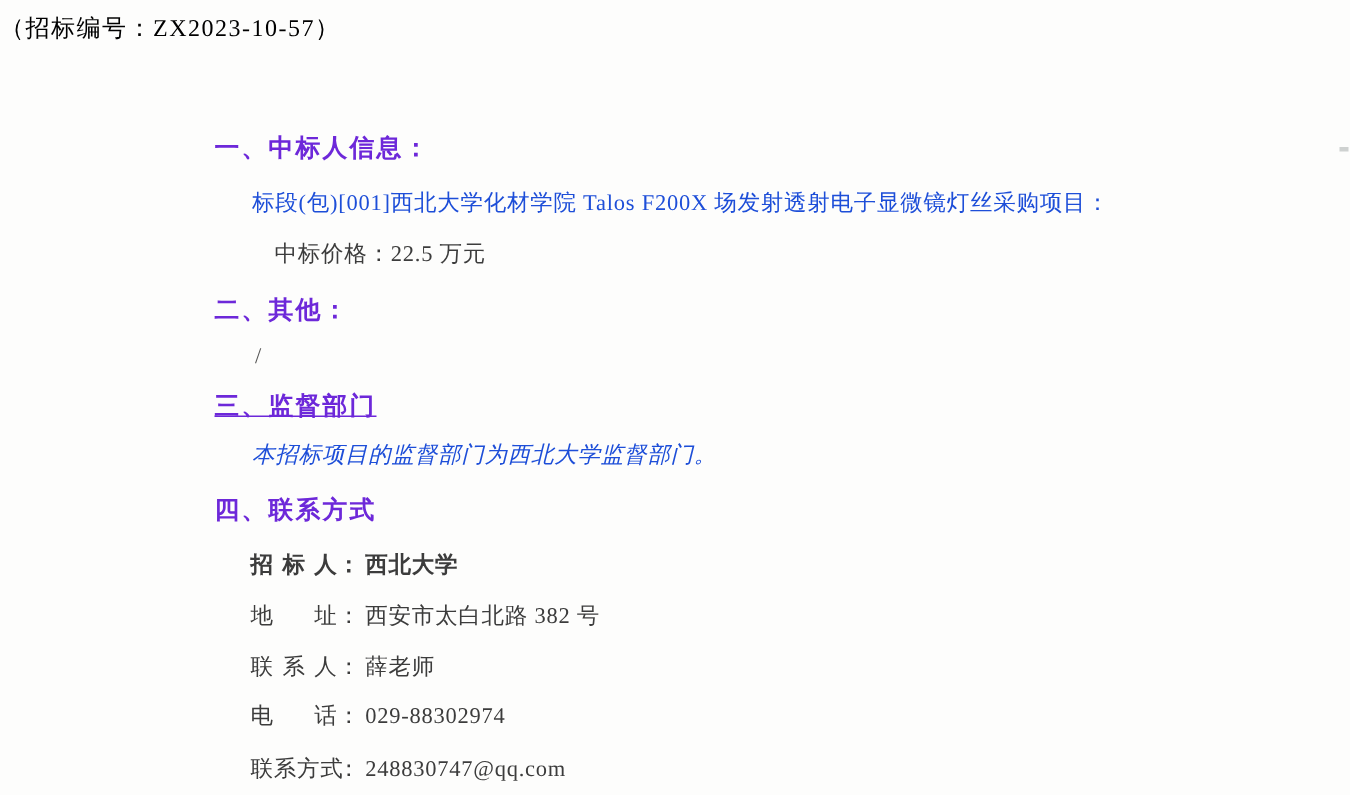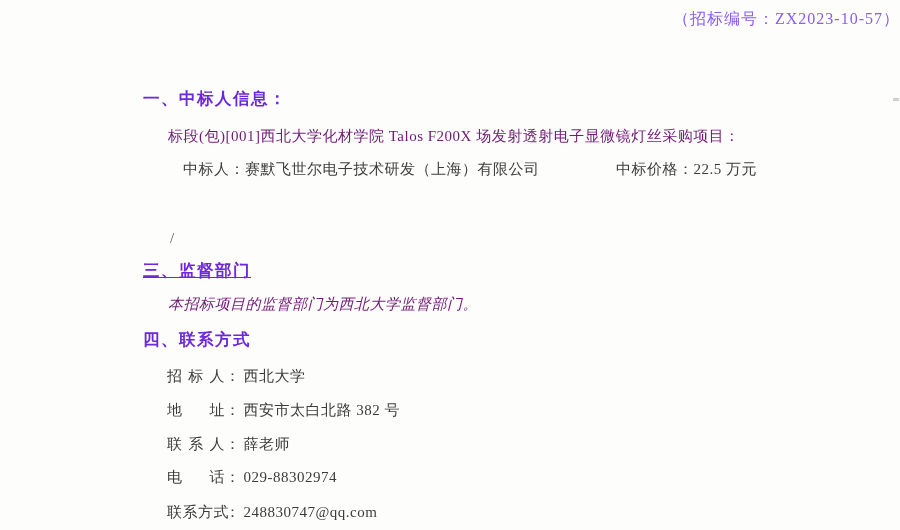--- a/index.html
+++ b/index.html
@@ -14,32 +14,32 @@
     background: #fdfdfc;
     overflow: hidden;
     font-family: "Liberation Serif", "DejaVu Serif", serif;
     color: #3a3a3a;
   }
   .line {
     position: absolute;
     white-space: nowrap;
     font-size: 15px;
     line-height: 20px;
-    color: #701a75;
+    color: #1d4ed8;
     letter-spacing: 0.5px;
   }
   .title-line {
     position: absolute;
     top: 9px;
     left: 0;
     width: 100%;
-    text-align: right;
+    text-align: left;
     font-size: 16px;
     letter-spacing: 1px;
-    color: #8b5cf6;
+    color: #000000;
   }
   .heading {
     position: absolute;
     left: 143px;
     white-space: nowrap;
     font-family: "Liberation Sans", "DejaVu Sans", sans-serif;
     font-weight: bold;
     font-size: 16.5px;
     color: #6d28d9;
     letter-spacing: 1.5px;
@@ -66,21 +66,21 @@
   .supervision-line { top: 294px; left: 168px; font-style: italic; }
 
   .contact-row {
     position: absolute;
     left: 167px;
     white-space: nowrap;
     font-size: 15px;
     letter-spacing: 0.5px;
     color: #3c3c3c;
   }
-  .c0 { top: 367px; }
+  .c0 { top: 367px; font-weight: bold; }
   .c1 { top: 401px; }
   .c2 { top: 435px; }
   .c3 { top: 468px; }
   .c4 { top: 503px; }
   .contact-label {
     display: inline-block;
     width: 58px;
     text-align: justify;
     text-align-last: justify;
     vertical-align: bottom;
@@ -104,24 +104,24 @@
 
 <div class="page">
 
   <div class="title-line">（招标编号：ZX2023-10-57）</div>
 
   <div class="heading h1">一、中标人信息：</div>
 
   <div class="line package-line">标段(包)[001]西北大学化材学院 Talos F200X 场发射透射电子显微镜灯丝采购项目：</div>
 
   <div class="winner-line">
-    <span><span>中标人：</span><span>赛默飞世尔电子技术研发（上海）有限公司</span></span>
     <span><span>中标价格：</span><span>22.5 万元</span></span>
   </div>
 
+  <div class="heading h2">二、其他：</div>
 
   <div class="line slash-line">/</div>
 
   <div class="heading h3">三、监督部门</div>
 
   <div class="line supervision-line">本招标项目的监督部门为西北大学监督部门。</div>
 
   <div class="heading h4">四、联系方式</div>
 
   <div class="contact-row c0">

